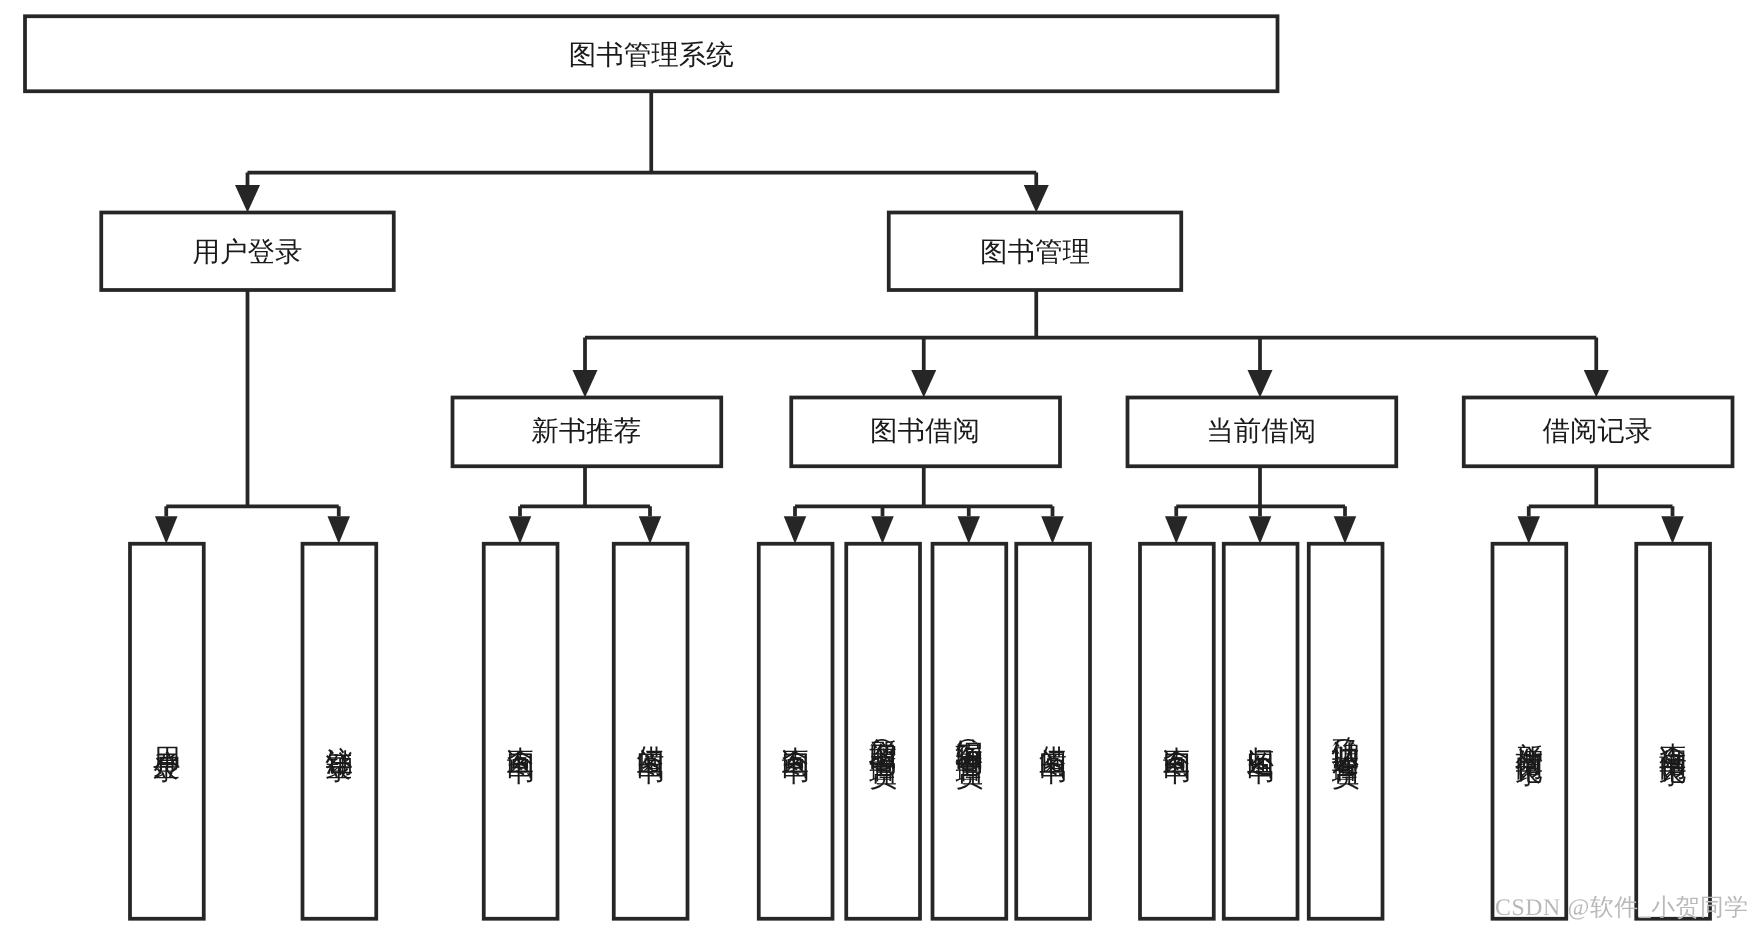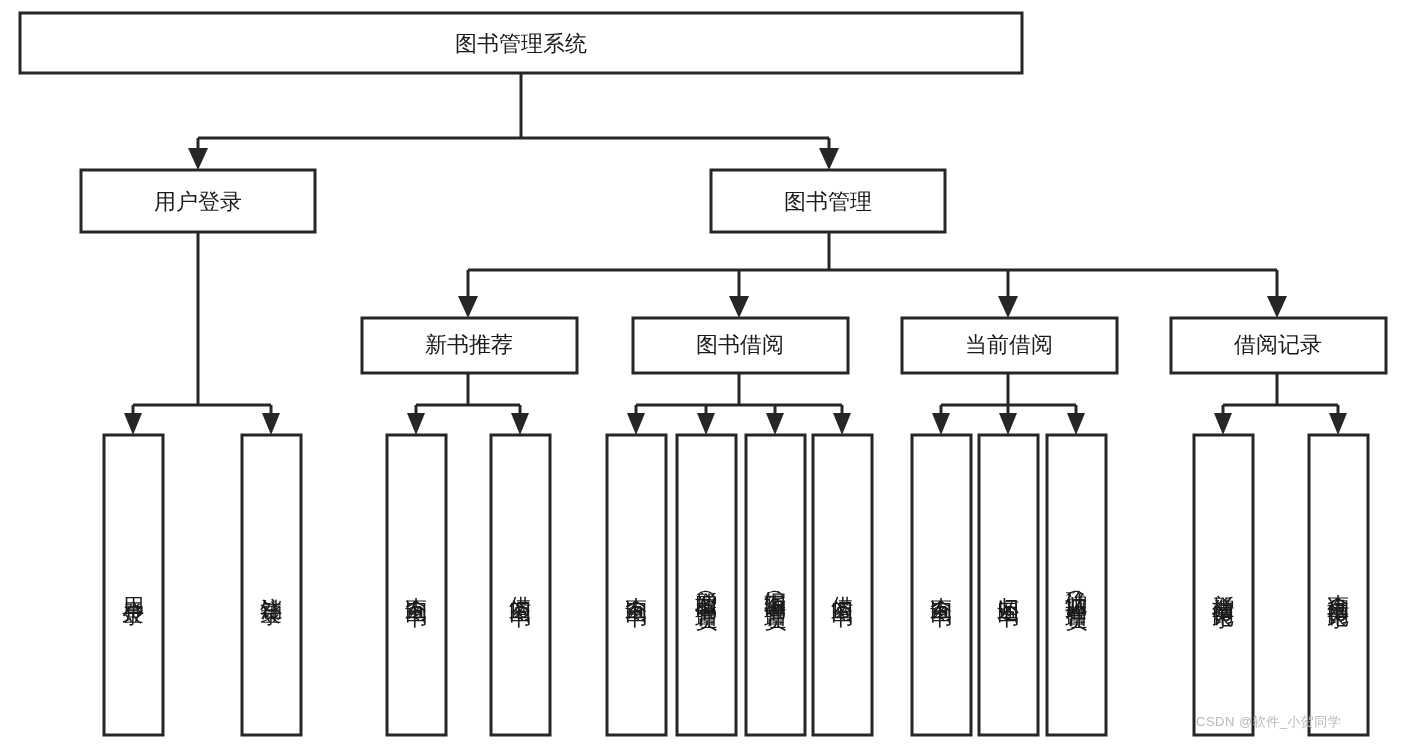--- a/index.html
+++ b/index.html
@@ -58,22 +58,22 @@
     color: #1a1a1a;
     letter-spacing: 3px;
     display: flex;
     align-items: center;
     justify-content: center;
     white-space: nowrap;
     pointer-events: none;
   }
   .watermark {
     position: absolute;
-    font-family: Liberation Sans, sans-serif;
-    font-size: 13px;
+    font-family: Liberation Serif, serif;
+    font-size: 19px;
     color: #b9b9b9;
     white-space: nowrap;
     letter-spacing: 0.5px;
   }
 </style>
 </head>
 <body>
 
 <div id="diagram-root">
 

